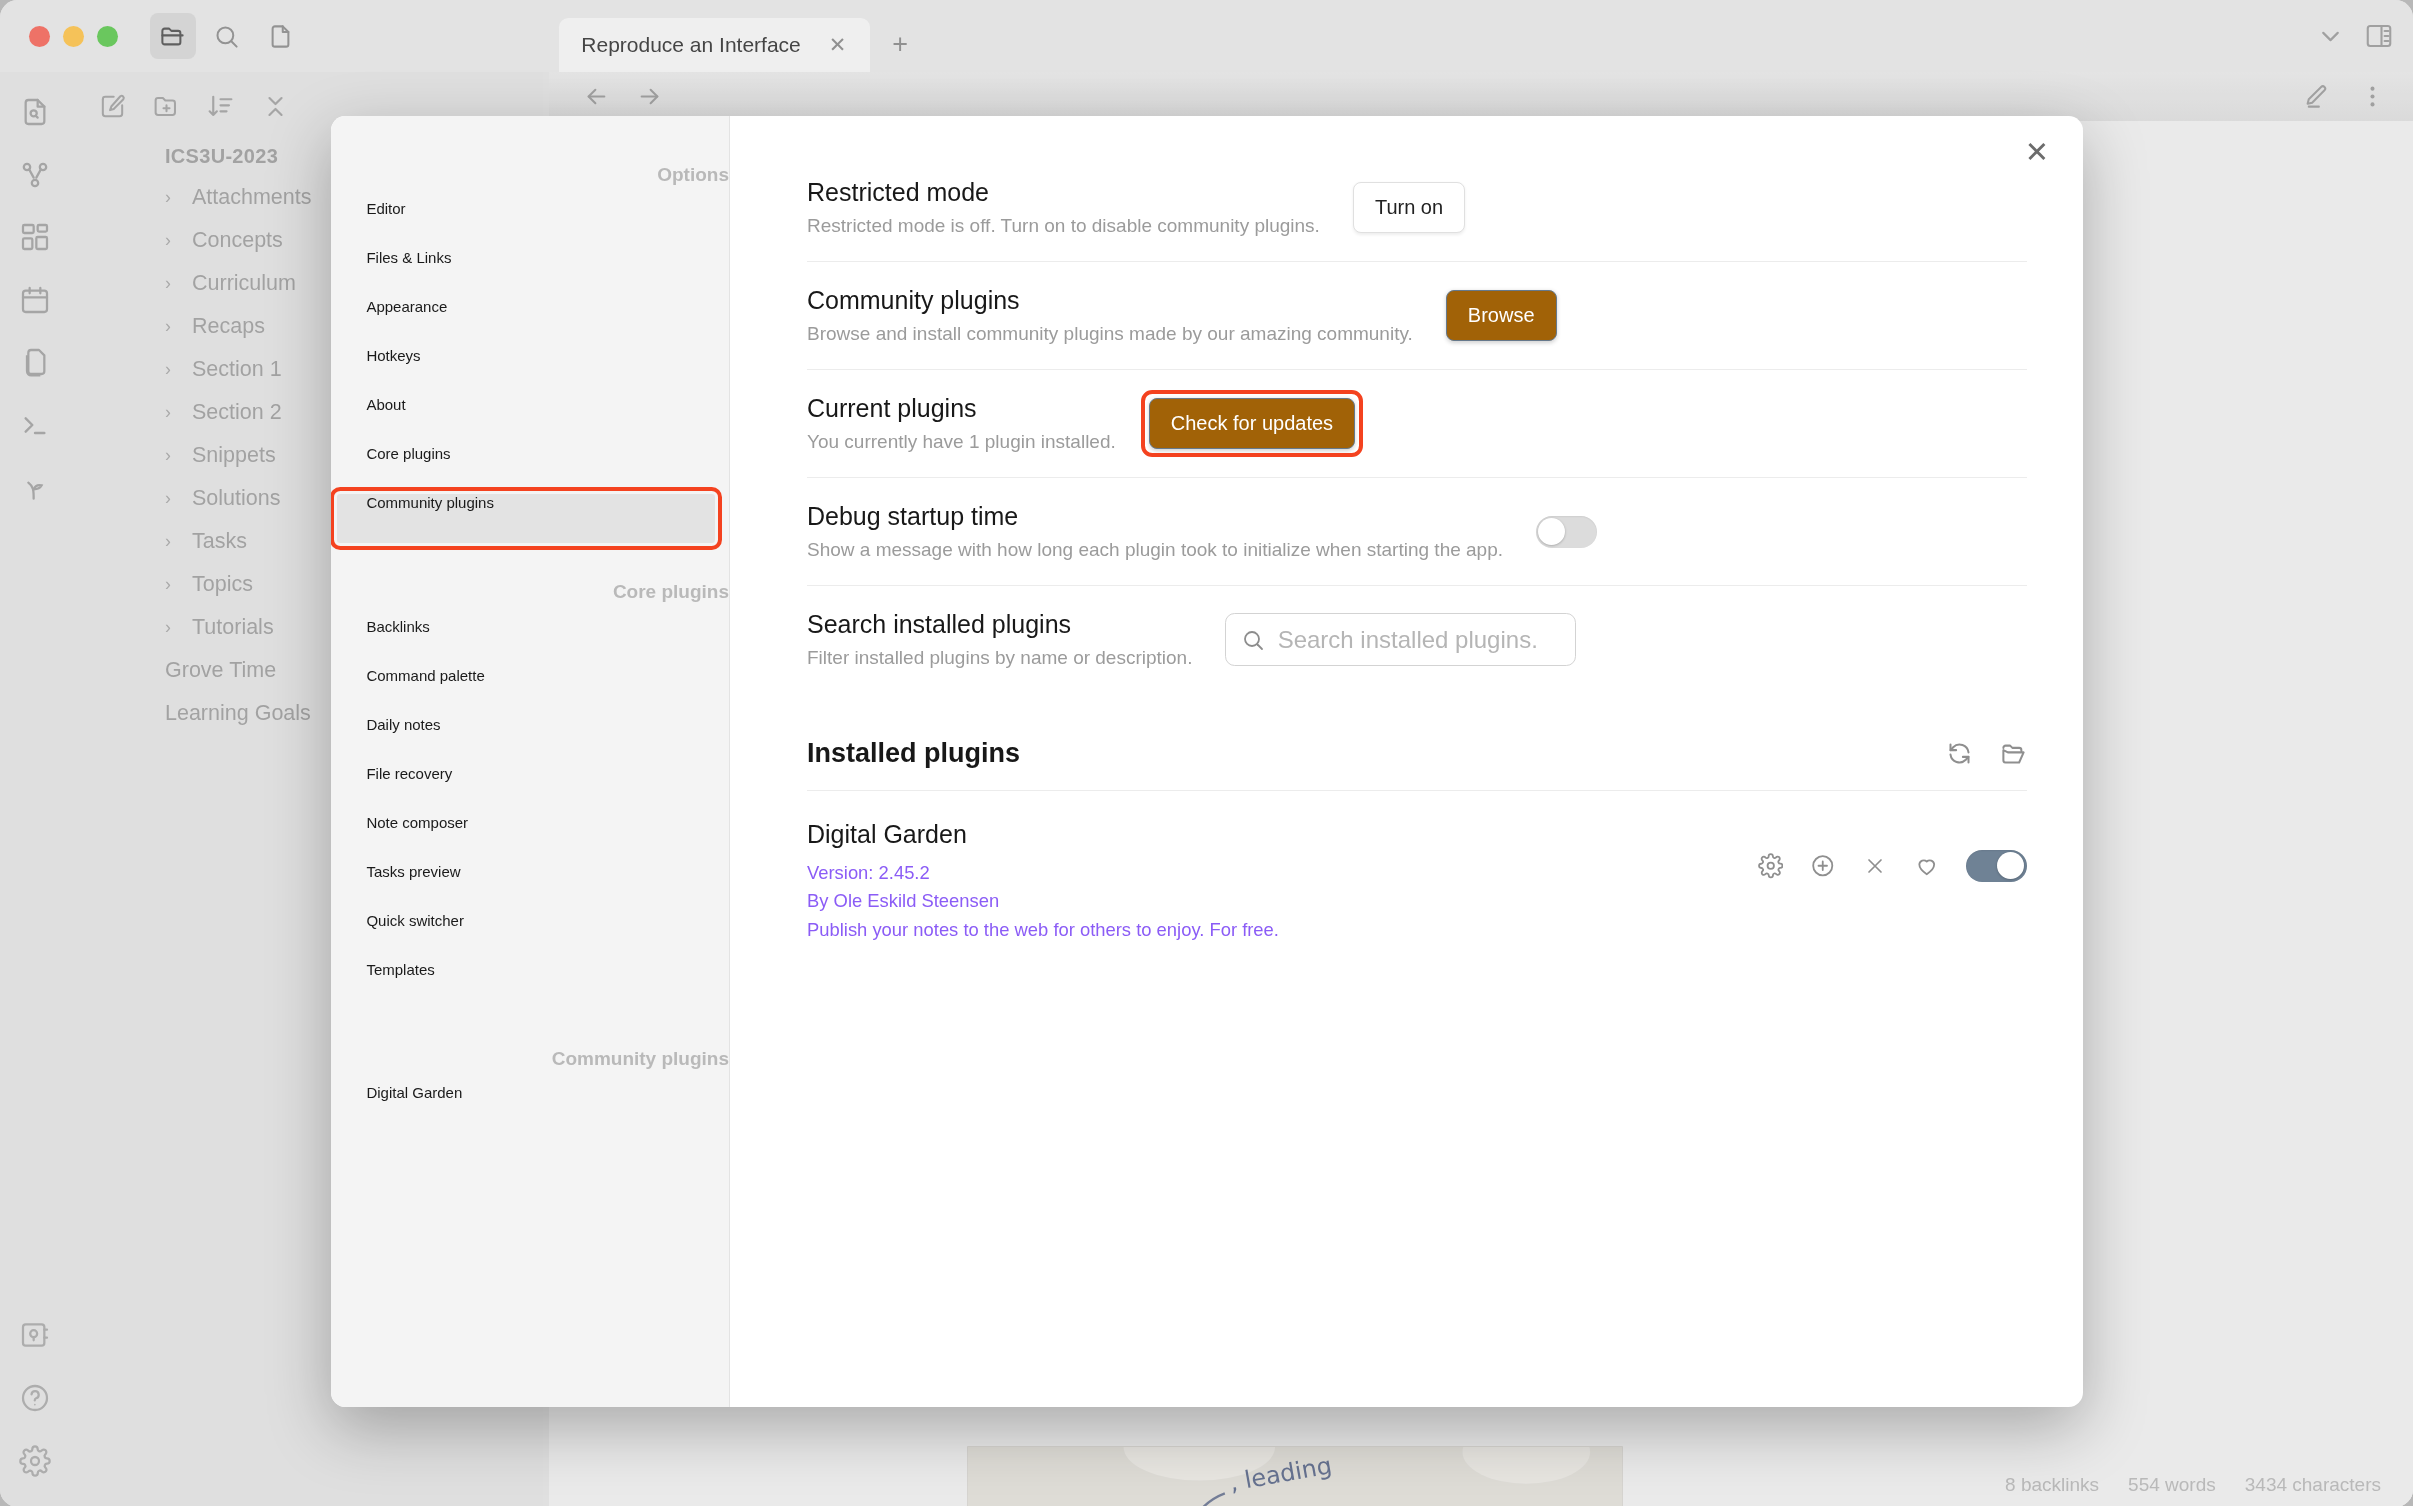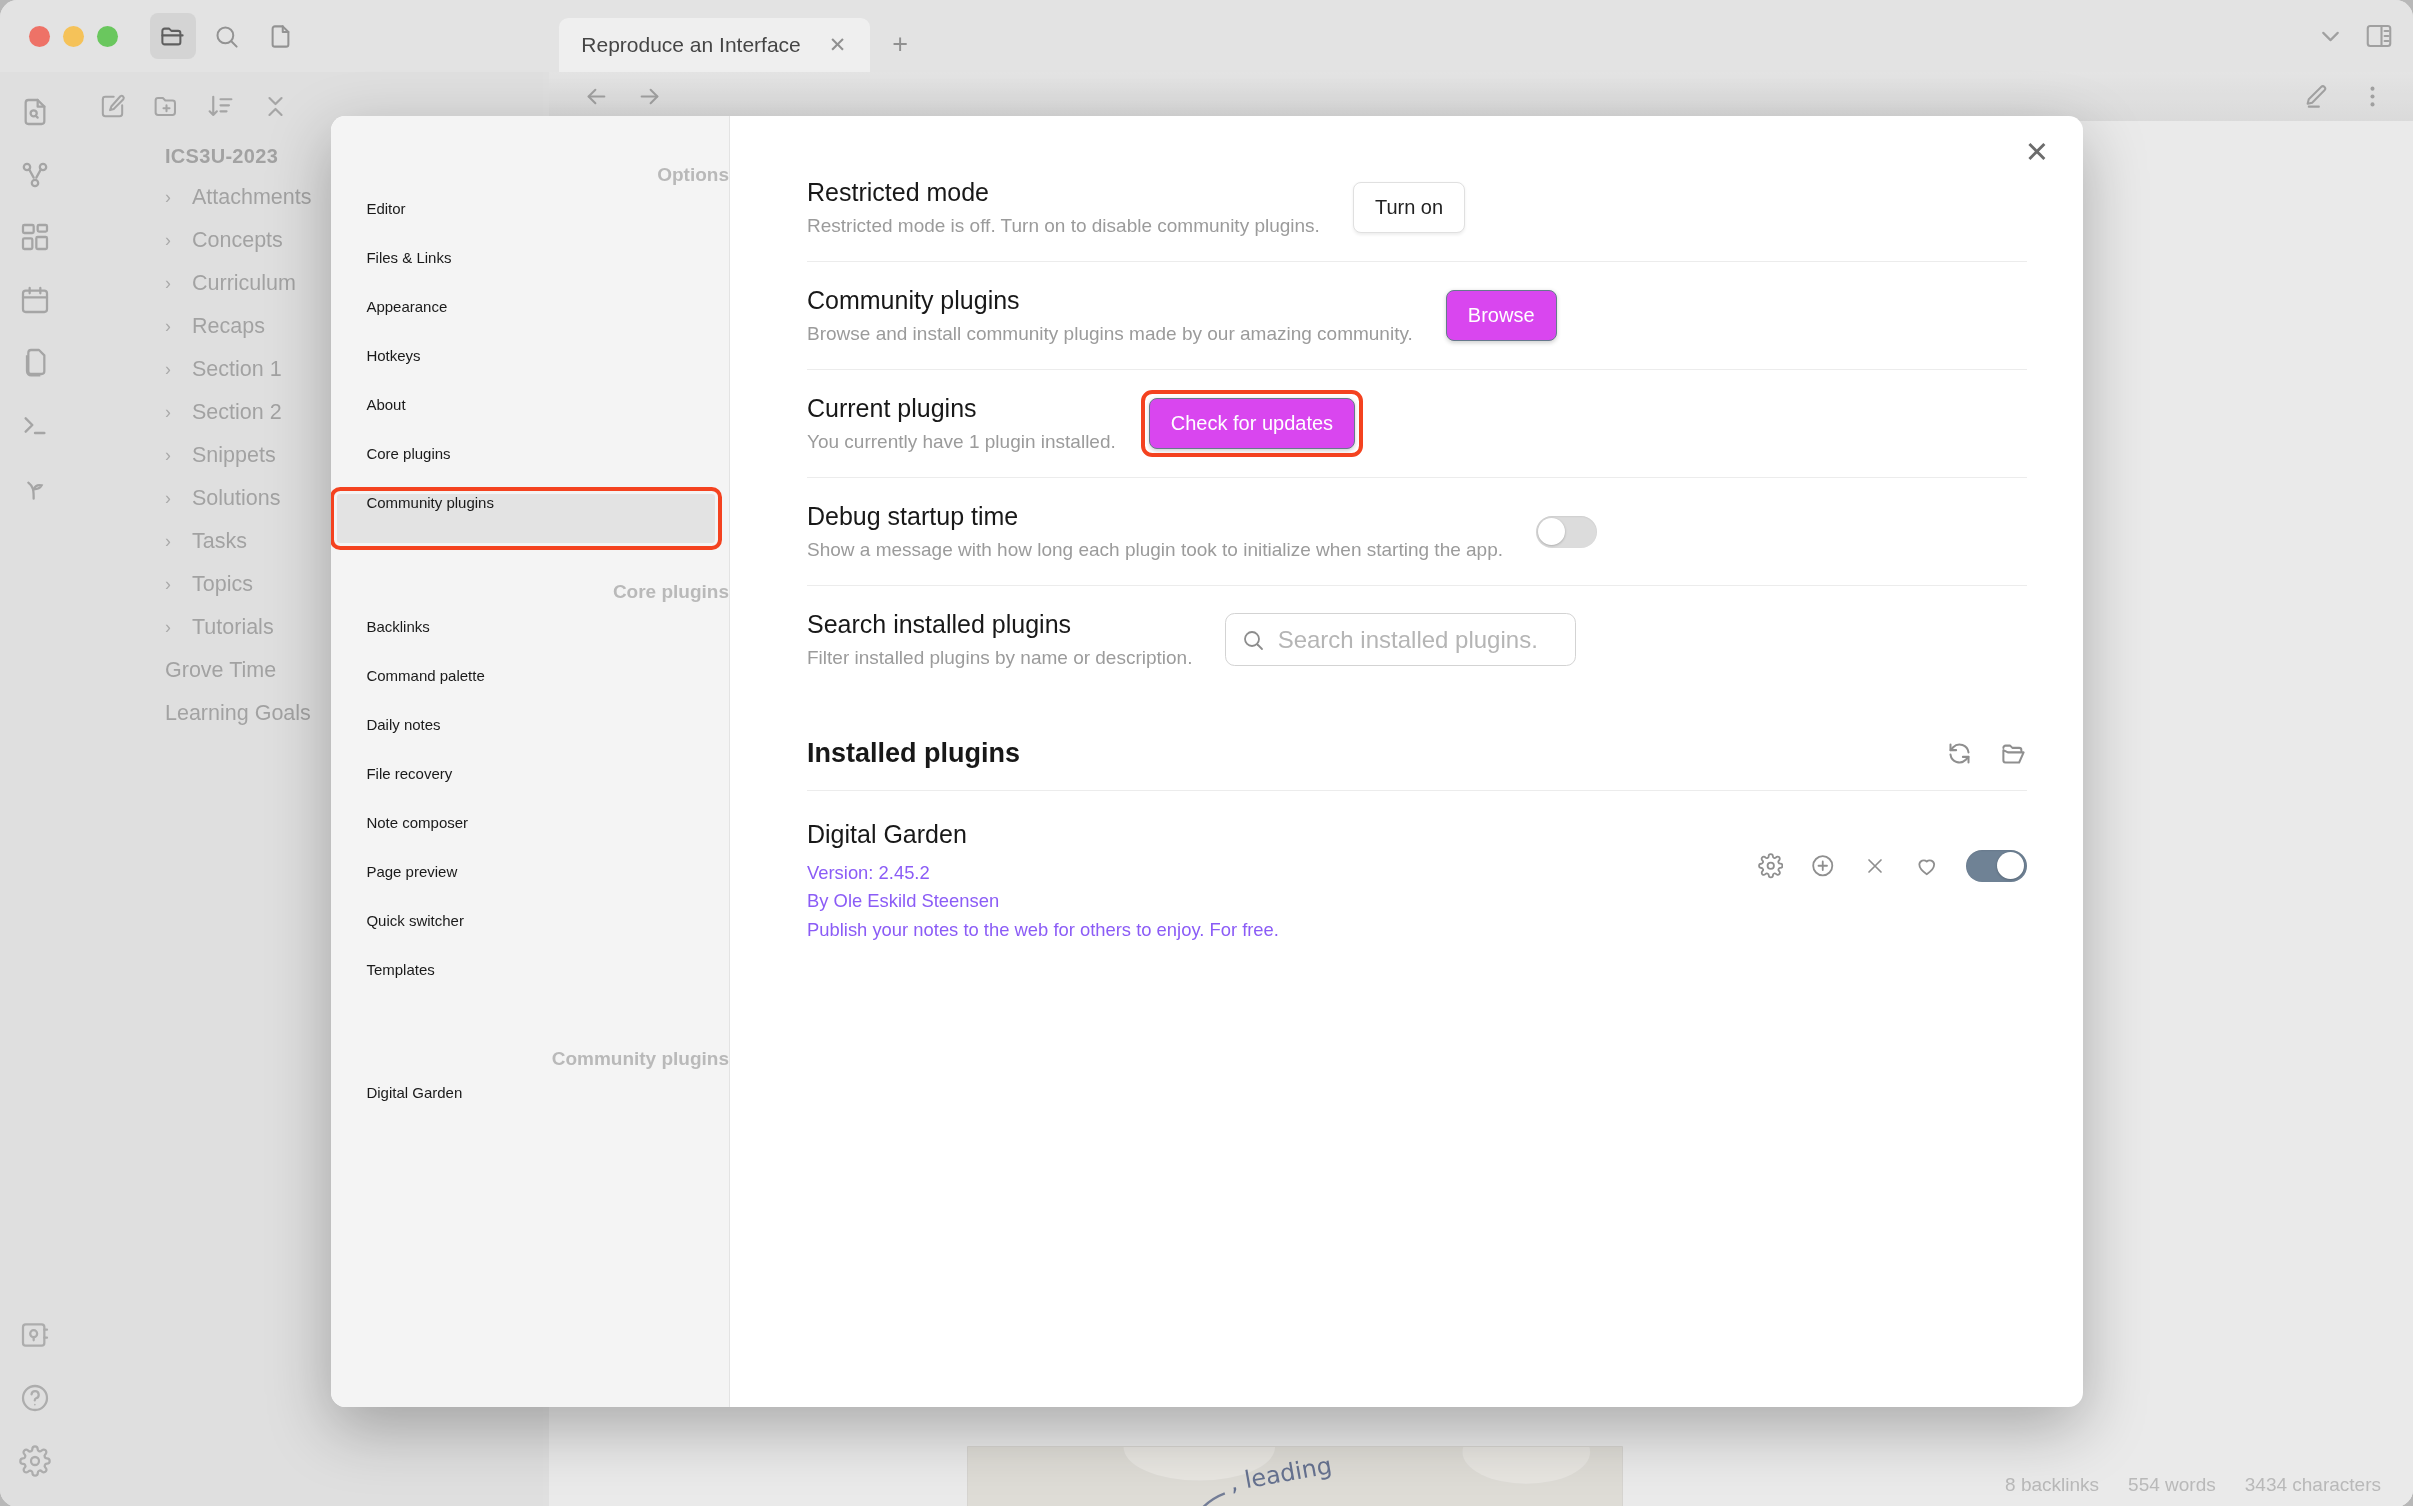--- a/index.html
+++ b/index.html
@@ -189,21 +189,21 @@
     font-size: 20px;
     padding: 12.8px 21px;
     border-radius: 8px;
     border: 0.8px solid #e0e0e0;
     background: #fff;
     color: #222;
     box-shadow: 0 1.6px 3.2px rgba(0,0,0,0.07);
     white-space: nowrap;
   }
   .btn.cta {
-    background: #d946ef;
+    background: #a16207;
     color: #ffffff;
     border: 0.8px solid #66798c;
     box-shadow: 0 1.6px 4px rgba(0,0,0,0.18);
   }
   .btn-wrap-highlight {
     outline: 4px solid #f4421f;
     outline-offset: 4.8px;
     border-radius: 3.2px;
     display: inline-block;
   }
@@ -562,21 +562,21 @@
       <div class="nav-item">
           <span>Daily notes</span>
         </div>
       <div class="nav-item">
           <span>File recovery</span>
         </div>
       <div class="nav-item">
           <span>Note composer</span>
         </div>
       <div class="nav-item">
-          <span>Page preview</span>
+          <span>Tasks preview</span>
         </div>
       <div class="nav-item">
           <span>Quick switcher</span>
         </div>
       <div class="nav-item">
           <span>Templates</span>
         </div>
 
       <div class="nav-gap"></div>
       <div class="nav-group-title">Community plugins</div>

